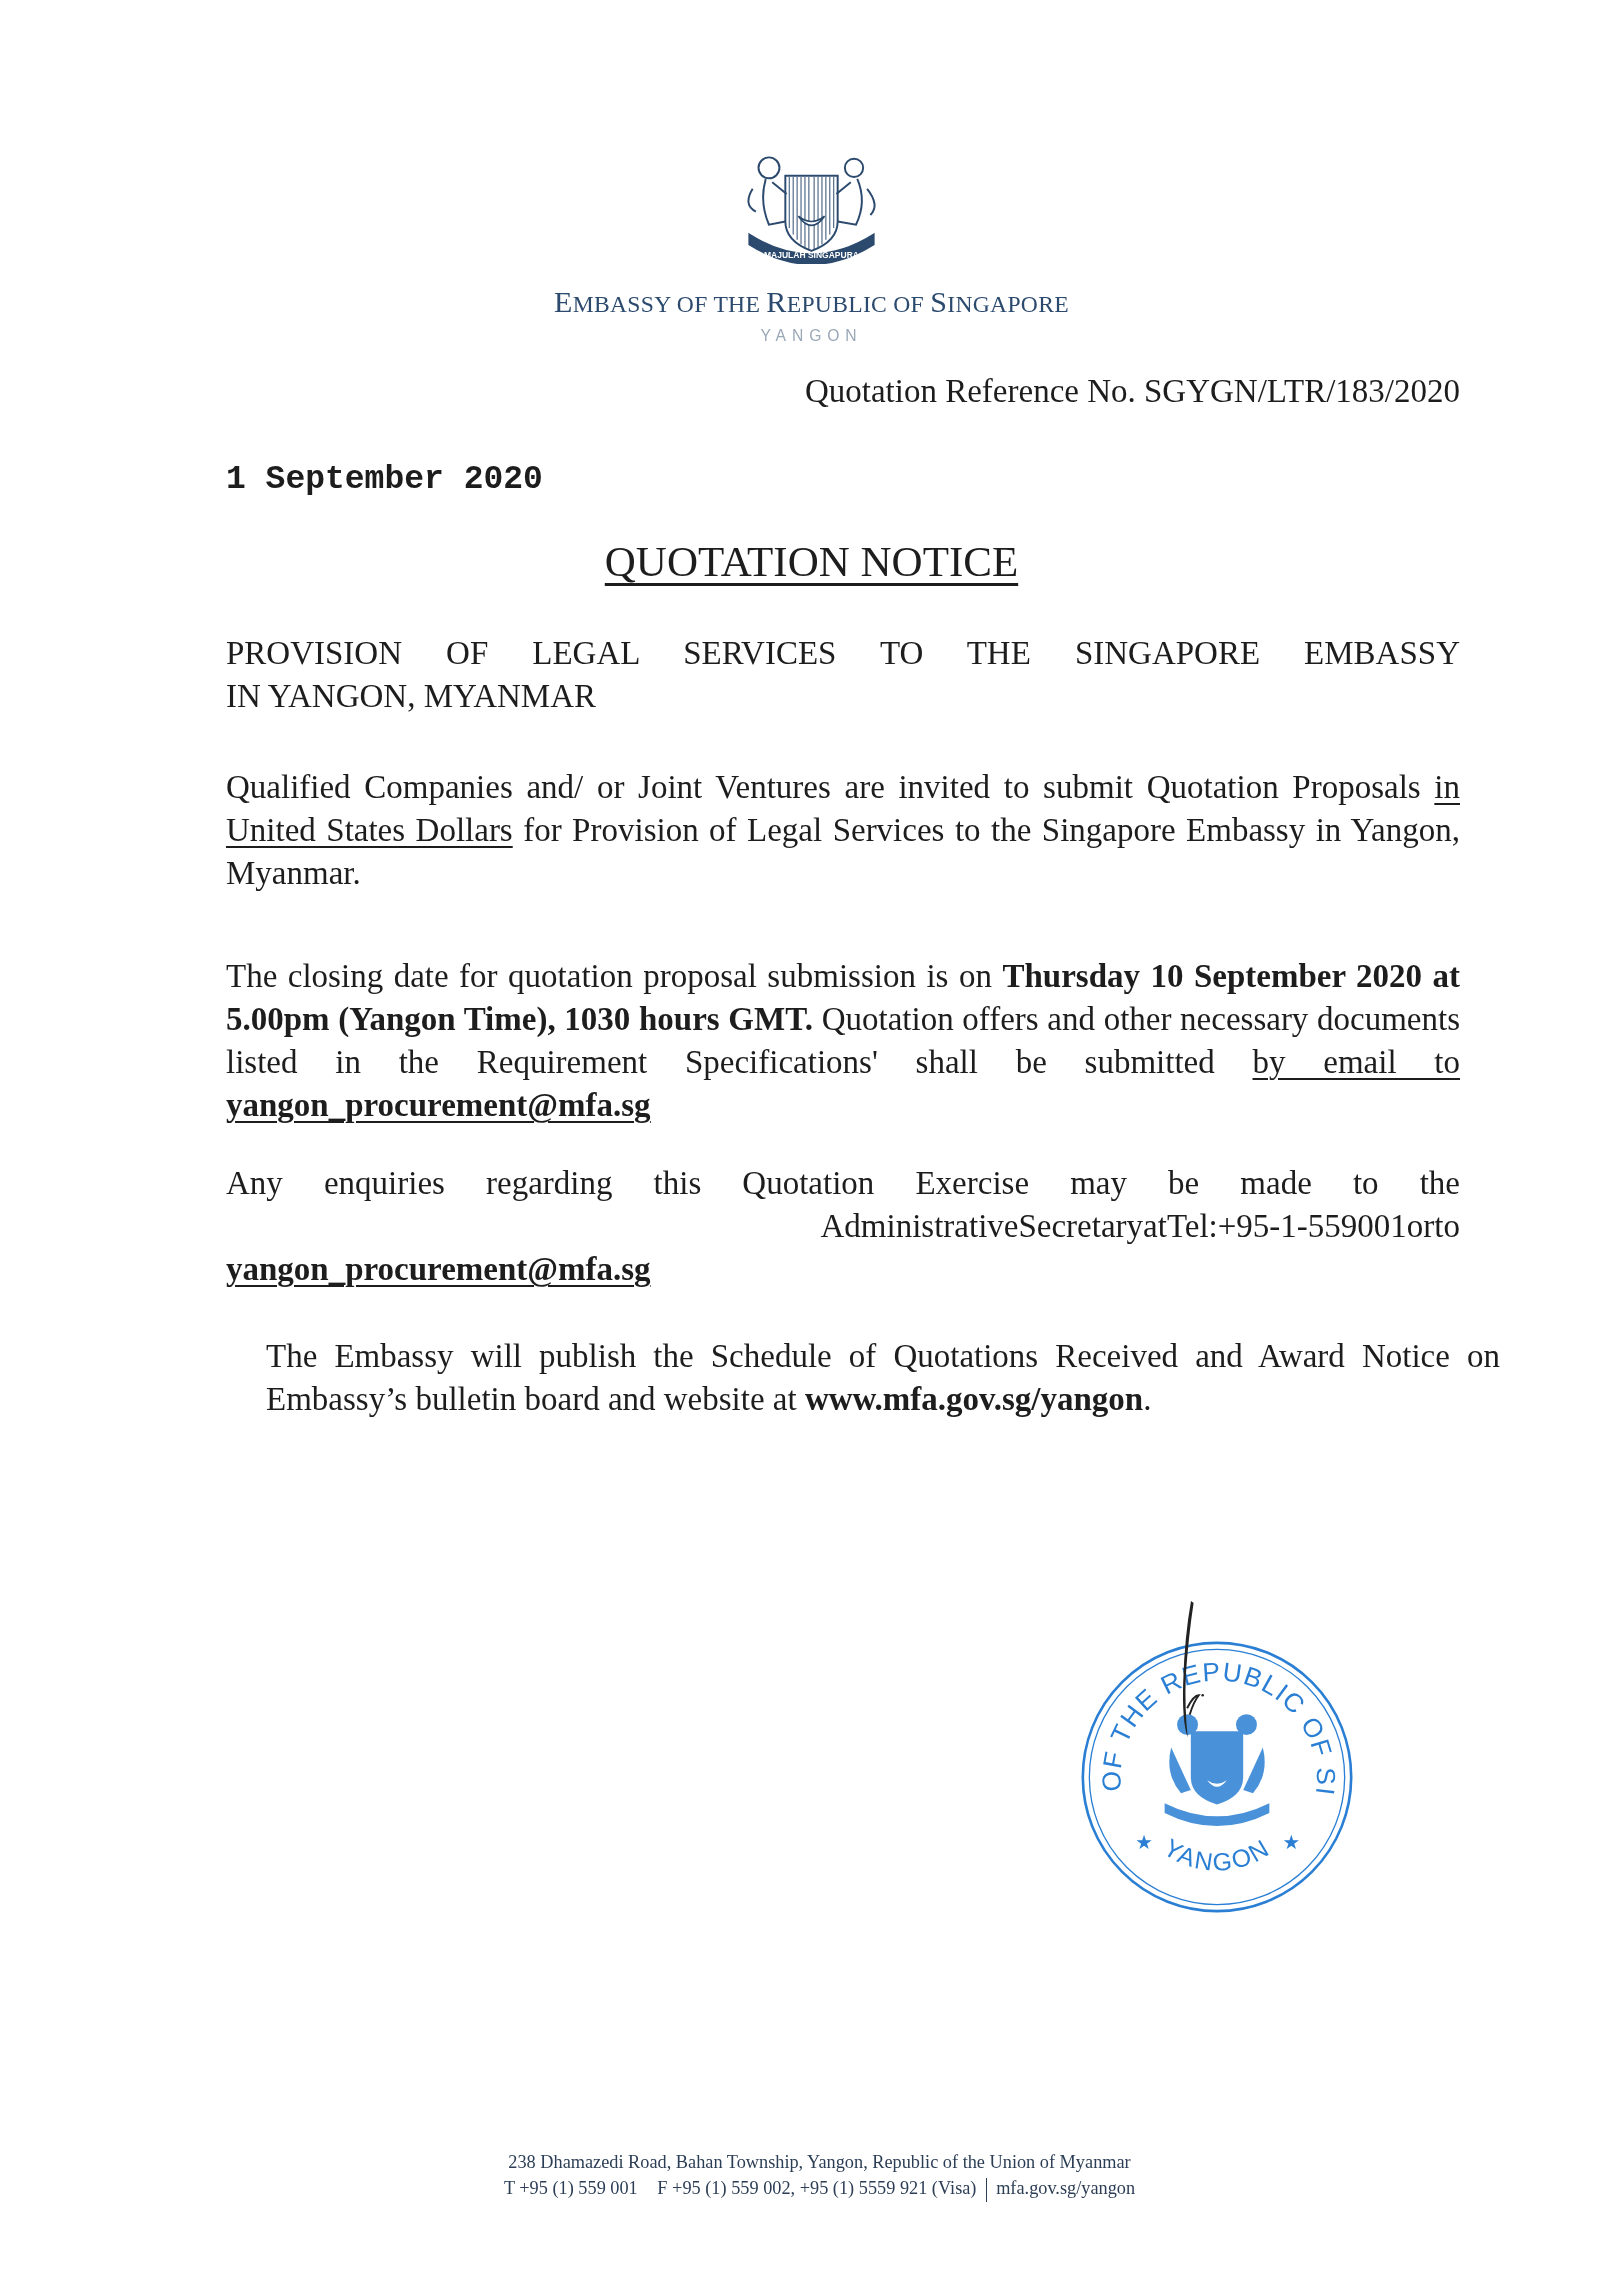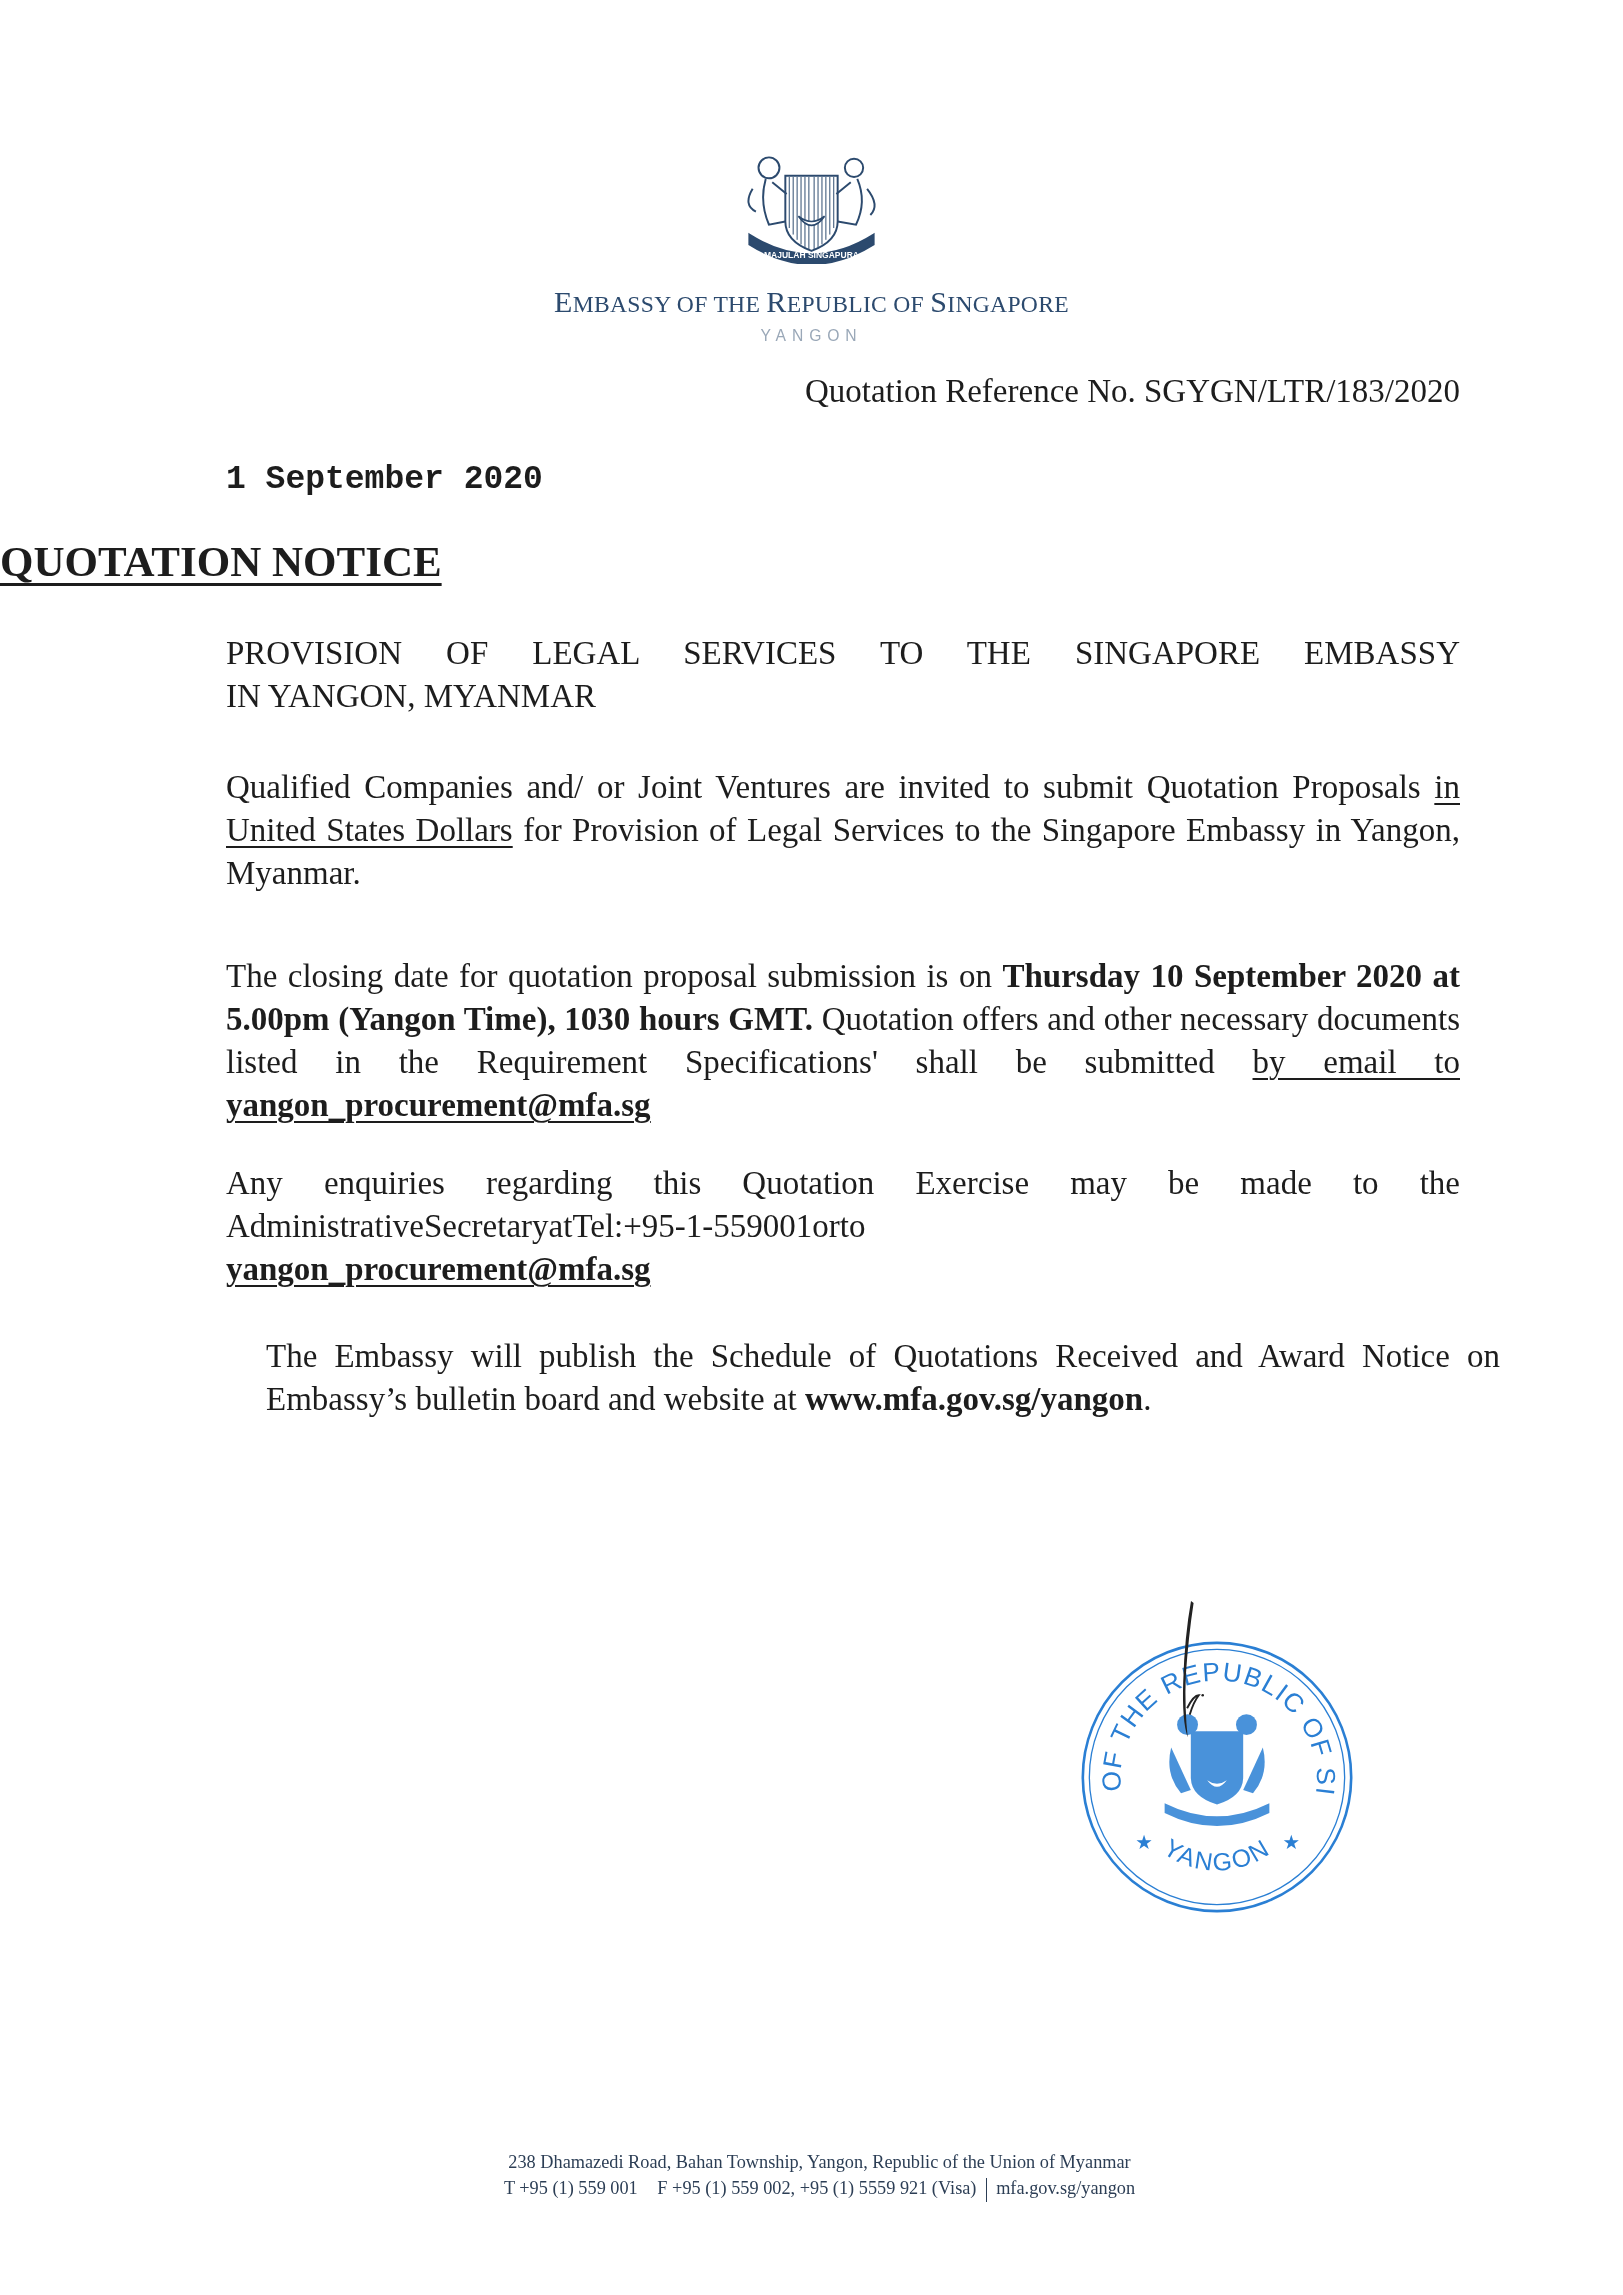--- a/index.html
+++ b/index.html
@@ -12,22 +12,22 @@
   .embassy-name { position:absolute; left:0; width:1623px; top:285px; text-align:center;
         font-family:"Liberation Serif", serif; color:#2c4a6e; font-size:23.6px; letter-spacing:0.3px; }
   .embassy-name .cap { font-size:30px; }
   .embassy-city { position:absolute; left:0; width:1623px; top:327px; text-align:center;
         font-family:"Liberation Sans", sans-serif; color:#9aa8b8; font-size:15.7px; letter-spacing:5.9px; }
 
   
   .body-text { position:absolute; left:226px; width:1234px; font-size:33px; line-height:43px; }
   .ref { top:370px;text-align:right; }
   .date { top:458px; font-weight:bold;font-family:Liberation Mono, monospace; }
-  .title { position:absolute; left:0; width:1623px; top:537px; 
-        font-weight:bold; font-size:43px; }
+  .title { position:absolute; left:0; width:1623px; top:537px; text-align:center;
+        font-weight:normal; font-size:43px; }
   .title span { text-decoration:underline; text-decoration-thickness:3.3px; text-underline-offset:6.5px; }
   .subject { top:632px; font-weight:normal; font-size:33px; line-height:43px; }
   .para { text-align:justify; }
   .p1 { top:766px; }
   .p2 { top:943px;margin-top:12px; }
   .p3 { top:1162px; }
   .p4 { top:1335px;margin-left:40px; }
   .u { text-decoration:underline; text-decoration-thickness:2px; text-underline-offset:5.2px; }
   .b { font-weight:bold; }
   .spread { text-align-last:justify; }
@@ -92,21 +92,21 @@
     <div class="spread">PROVISION OF LEGAL SERVICES TO THE SINGAPORE EMBASSY</div>
     <div>IN YANGON, MYANMAR</div>
   </div>
 
   <div class="body-text para p1"><span>Qualified Companies and/ or Joint Ventures are invited to submit Quotation Proposals </span><span class="u">in United States Dollars</span><span> for Provision of Legal Services to the Singapore Embassy in Yangon, Myanmar.</span></div>
 
   <div class="body-text para p2"><span>The closing date for quotation proposal submission is on </span><span class="b">Thursday 10 September 2020 at 5.00pm (Yangon Time), 1030 hours GMT.</span><span> Quotation offers and other necessary documents listed in the Requirement Specifications' shall be submitted </span><span class="u"><span>by email to </span><a class="b" style="color:inherit;text-decoration:inherit;">yangon_procurement@mfa.sg</a></span></div>
 
   <div class="body-text p3">
     <div class="spread">Any enquiries regarding this Quotation Exercise may be made to the</div>
-    <div style="display:flex;justify-content:flex-start;">
+    <div style="display:flex;justify-content:flex-end;">
       <span>Administrative</span>
       <span>Secretary</span>
       <span>at</span>
       <span>Tel:</span>
       <span>+95-1-559001</span>
       <span>or</span>
       <span>to</span>
     </div>
     <div><a class="b u" style="color:inherit;">yangon_procurement@mfa.sg</a></div>
   </div>

